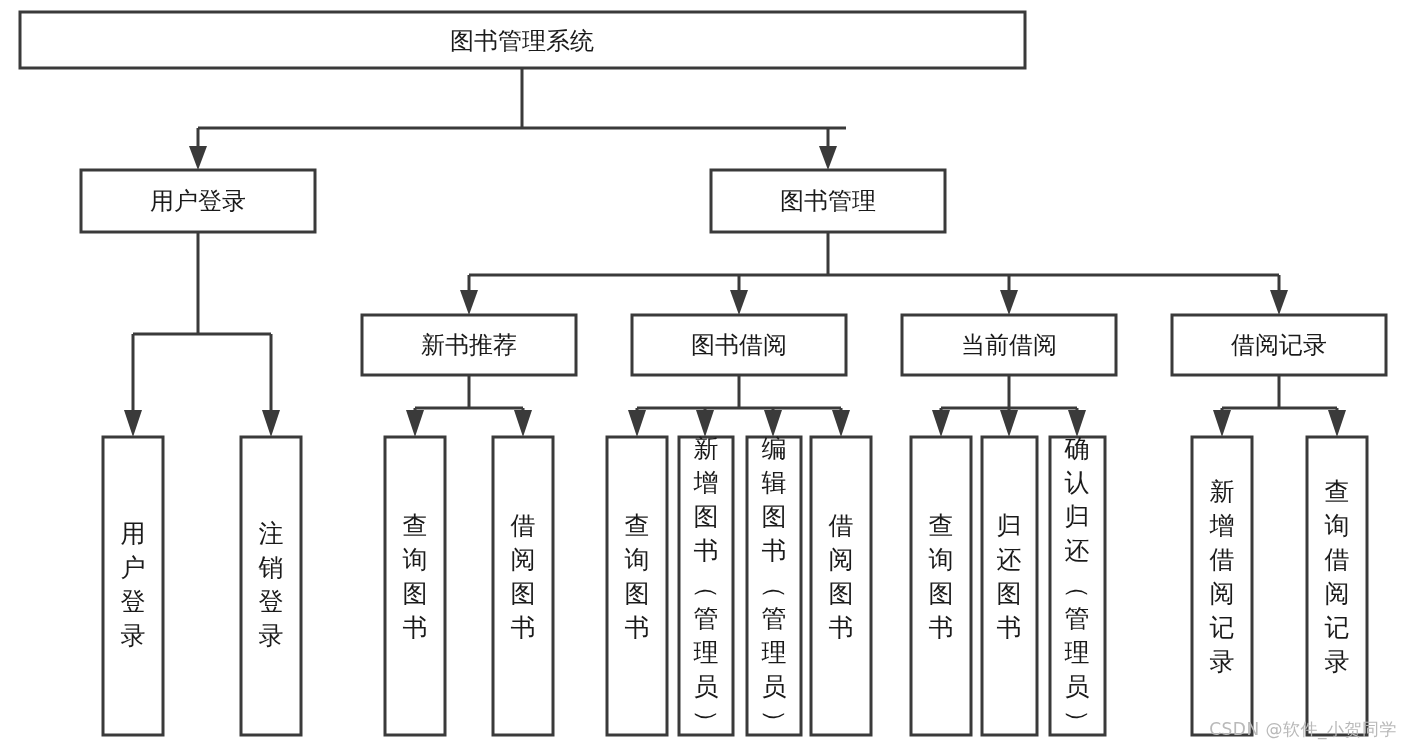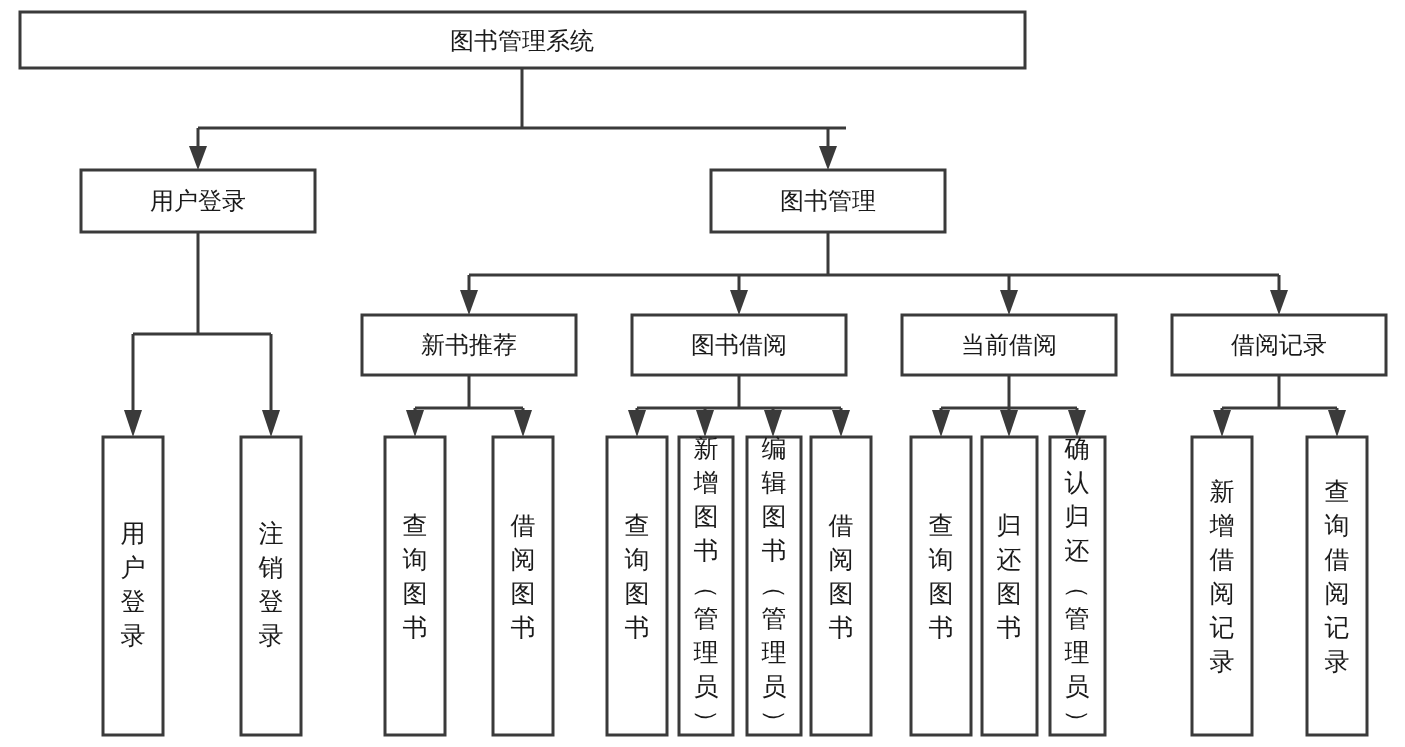--- a/index.html
+++ b/index.html
@@ -292,13 +292,14 @@
           <text class="leaf-label-char" x="1337" y="527">询</text>
           <text class="leaf-label-char" x="1337" y="561">借</text>
           <text class="leaf-label-char" x="1337" y="595">阅</text>
           <text class="leaf-label-char" x="1337" y="629">记</text>
           <text class="leaf-label-char" x="1337" y="663">录</text>
         </g>
     </g>
 
   </svg>
 
+  <div class="watermark">CSDN @软件_小贺同学</div>
 </div>
 
 </body></html>

